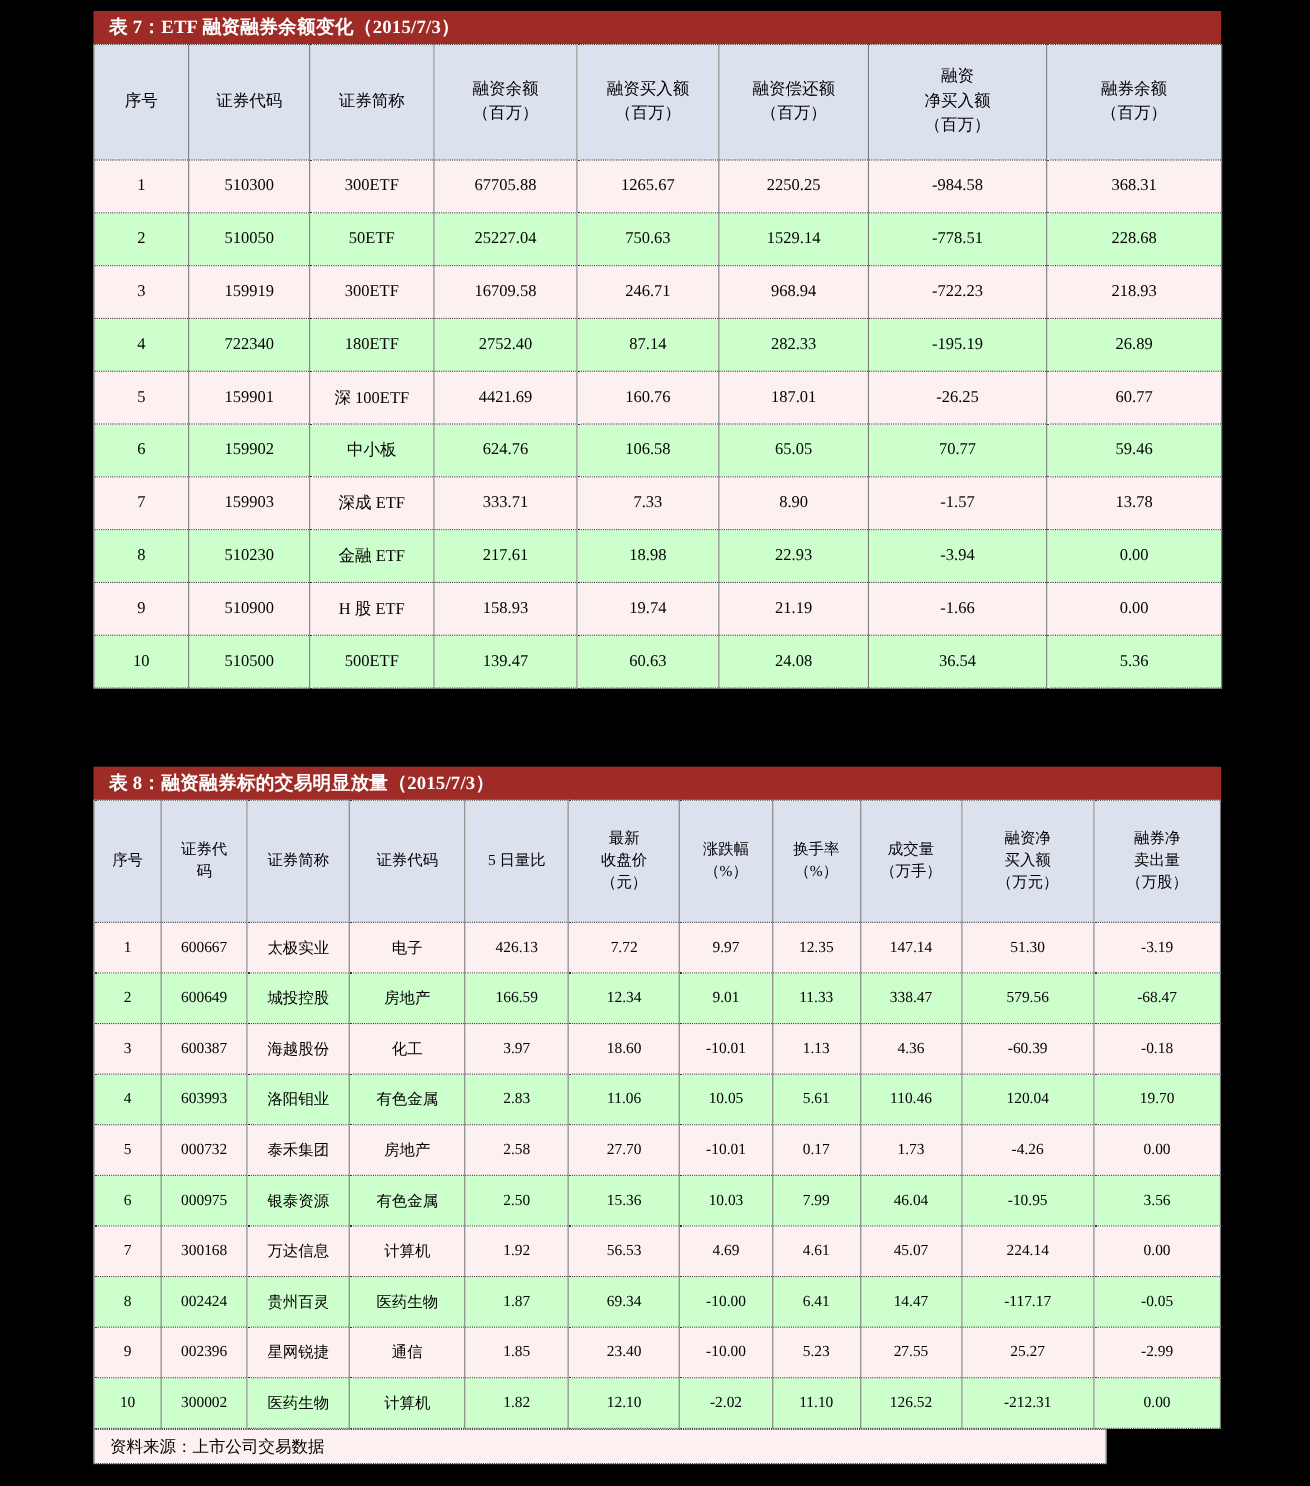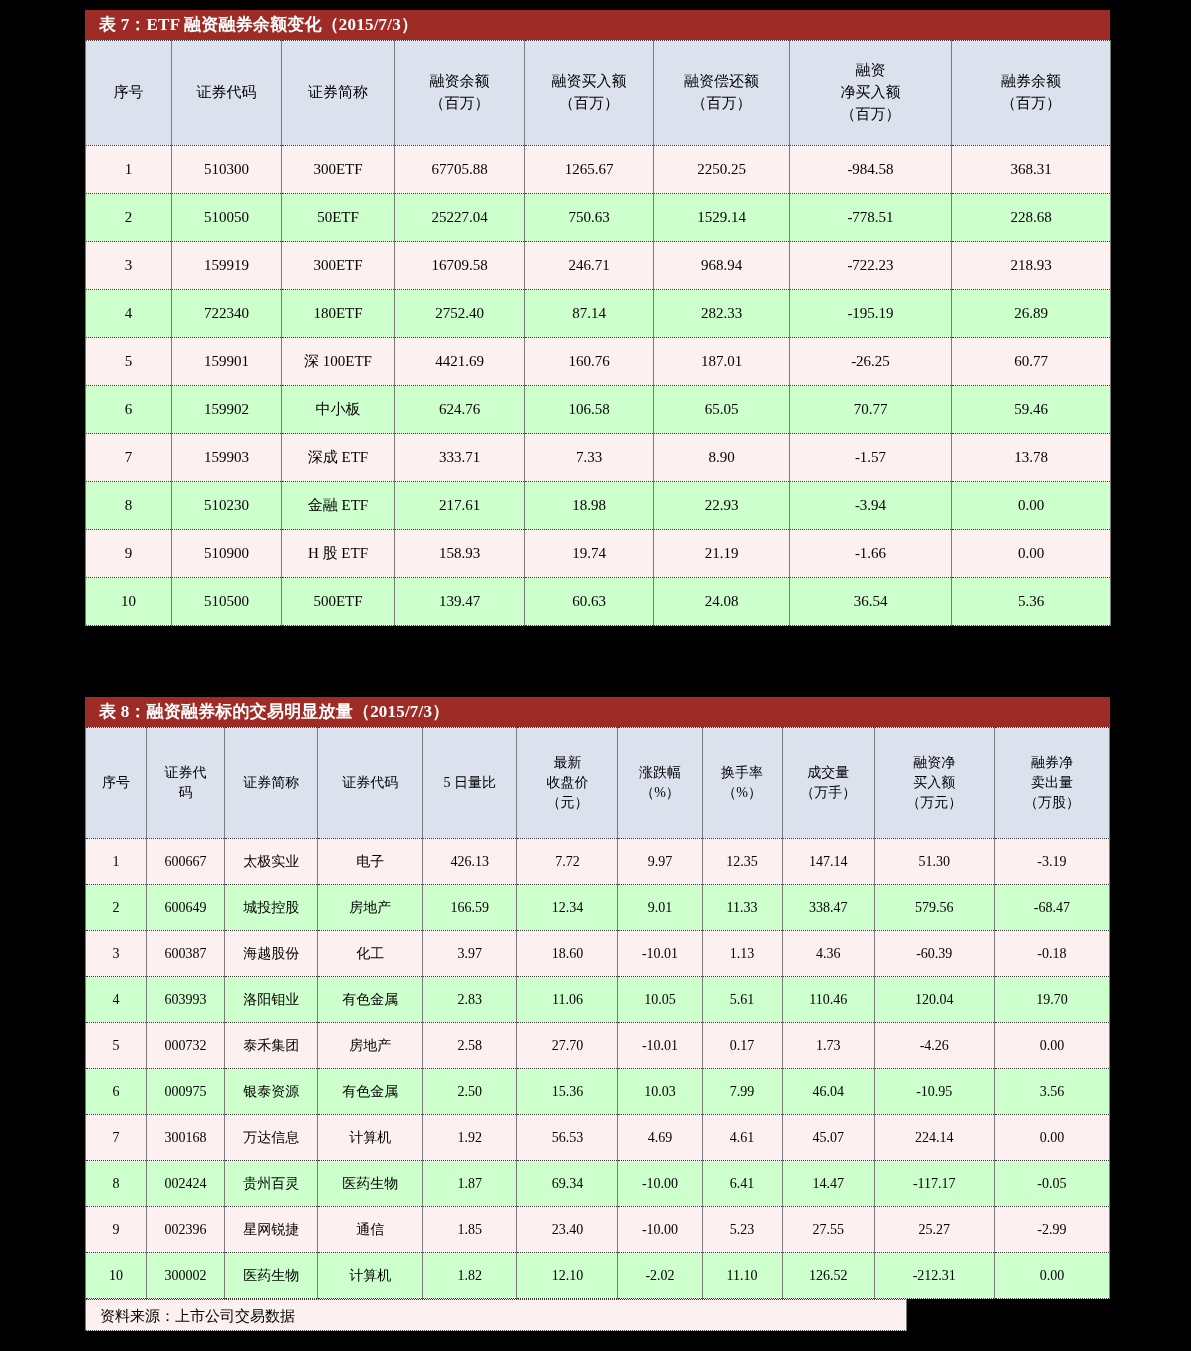--- a/index.html
+++ b/index.html
@@ -96,21 +96,21 @@
     border-left: 1px solid #7b7b7b;
     border-right: 1px solid #7b7b7b;
     border-top: 1px dotted #333333;
     border-bottom: 1px dotted #333333;
     font-size: 15px;
     color: #000000;
     height: 32px;
     line-height: 32px;
     padding-left: 14px;
     box-sizing: border-box;
-    width: 822px;
+    width: 921px;
   }
 </style>
 </head>
 <body>
 
 <div class="page">
 
   <div class="table-block" id="block-table7">
     <div class="caption-bar">表 7：ETF 融资融券余额变化（2015/7/3）</div>
     <table class="data" id="table7">

